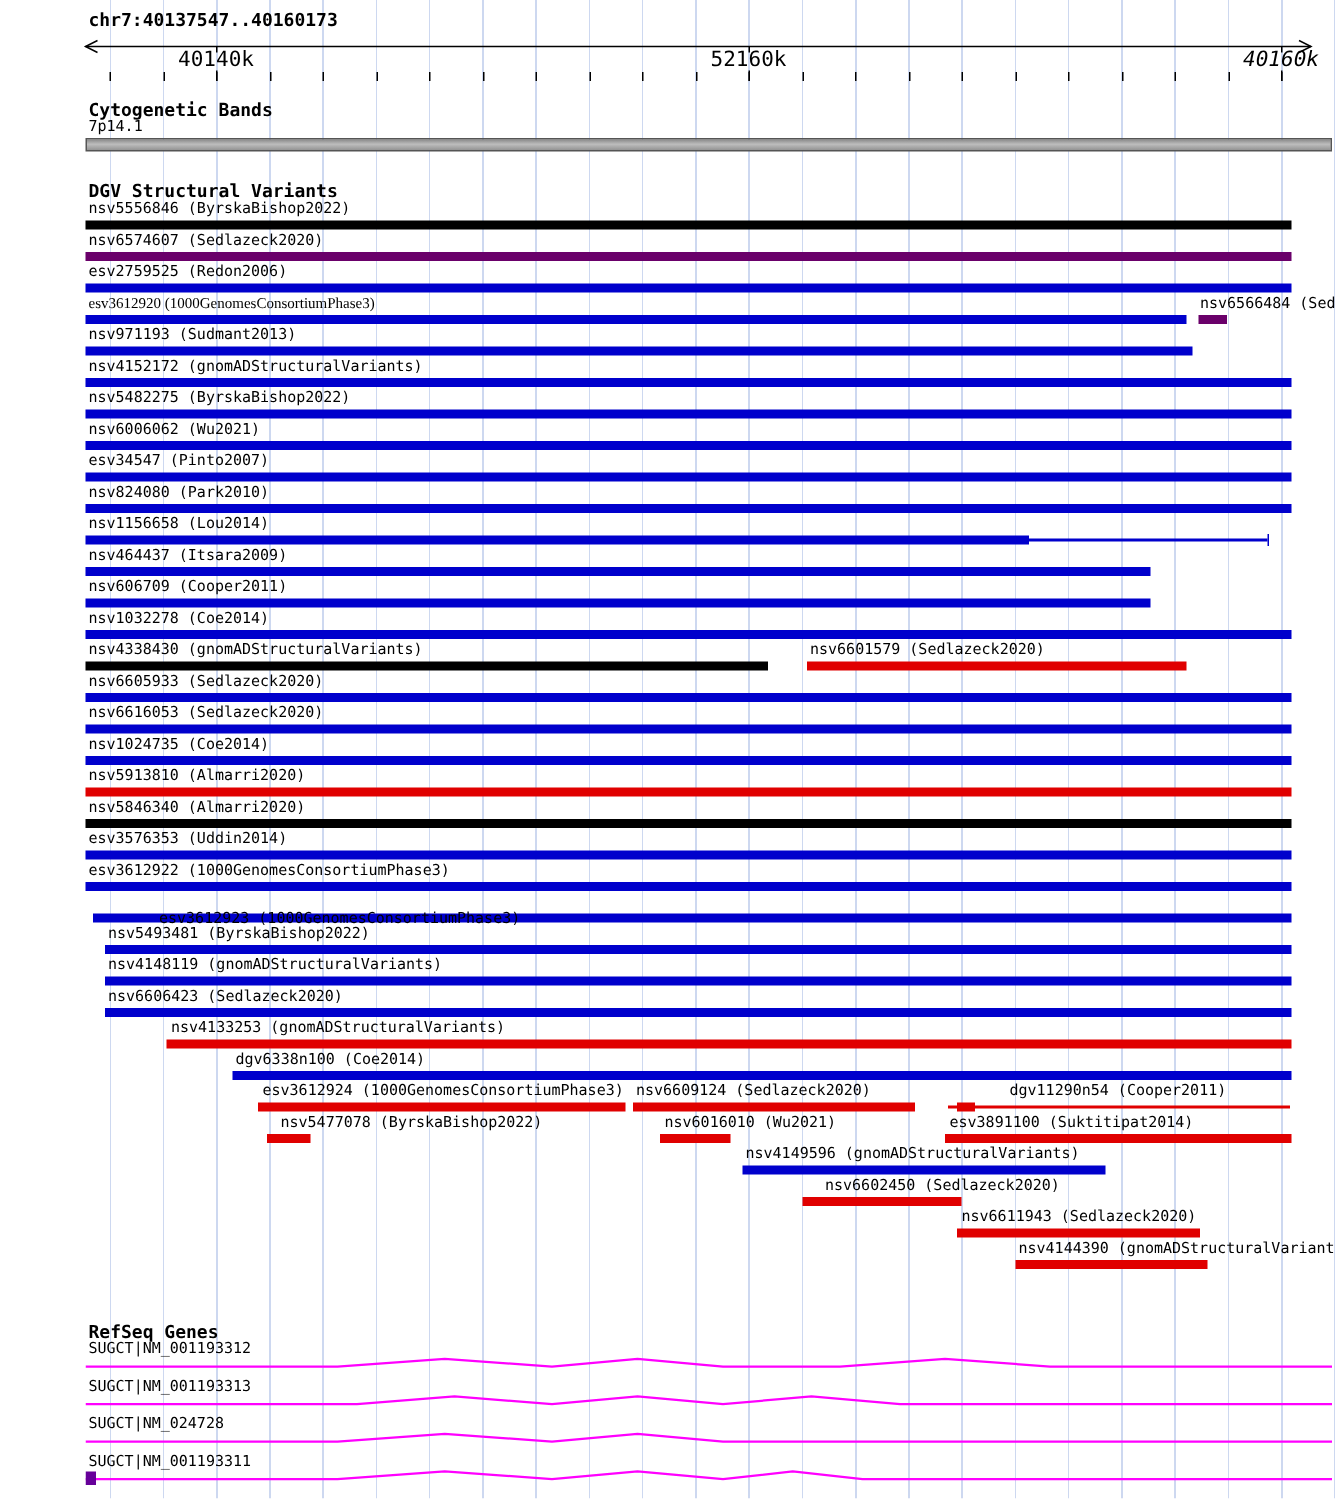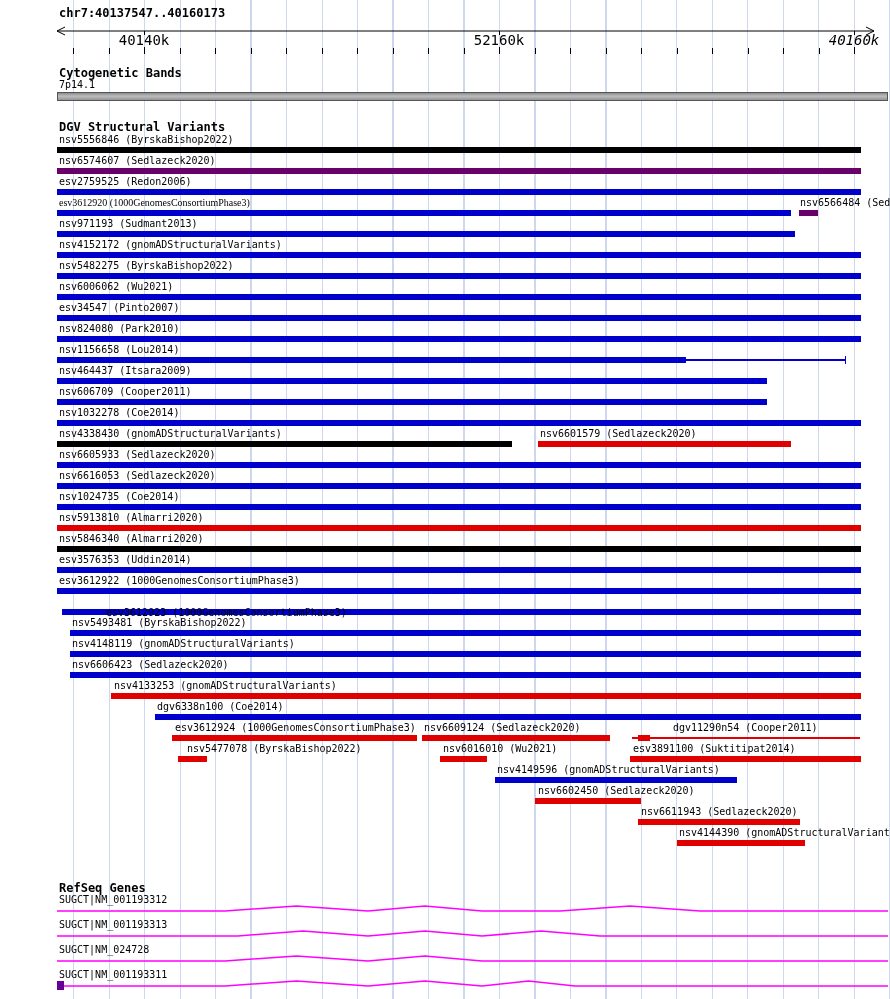--- a/index.html
+++ b/index.html
@@ -160,21 +160,21 @@
       <div class="vline" style="left: 632px; top: 737px; width: 228px; background: rgb(224, 0, 0);"></div>
       <div class="bar" style="left: 638px; top: 735px; width: 12px; background: rgb(224, 0, 0);"></div>
       <div class="vlabel" style="left: 187px; top: 743px;">nsv5477078 (ByrskaBishop2022)</div>
       <div class="bar" style="left: 178px; top: 756px; width: 29px; background: rgb(224, 0, 0);"></div>
       <div class="vlabel" style="left: 443px; top: 743px;">nsv6016010 (Wu2021)</div>
       <div class="bar" style="left: 440px; top: 756px; width: 47px; background: rgb(224, 0, 0);"></div>
       <div class="vlabel" style="left: 633px; top: 743px;">esv3891100 (Suktitipat2014)</div>
       <div class="bar" style="left: 630px; top: 756px; width: 231px; background: rgb(224, 0, 0);"></div>
       <div class="vlabel" style="left: 497px; top: 764px;">nsv4149596 (gnomADStructuralVariants)</div>
       <div class="bar" style="left: 495px; top: 777px; width: 242px; background: rgb(0, 0, 204);"></div>
-      <div class="vlabel" style="left: 538px; top: 785px;">nsv6602450 (Sedlazeck2020)</div>
+      <div class="vlabel" style="left: 550px; top: 785px;">nsv6602450 (Sedlazeck2020)</div>
       <div class="bar" style="left: 535px; top: 798px; width: 106px; background: rgb(224, 0, 0);"></div>
       <div class="vlabel" style="left: 641px; top: 806px;">nsv6611943 (Sedlazeck2020)</div>
       <div class="bar" style="left: 638px; top: 819px; width: 162px; background: rgb(224, 0, 0);"></div>
       <div class="vlabel" style="left: 679px; top: 827px;">nsv4144390 (gnomADStructuralVariants)</div>
       <div class="bar" style="left: 677px; top: 840px; width: 128px; background: rgb(224, 0, 0);"></div>
     </div>
 
   <div id="genes-title" class="heading">RefSeq Genes</div>
   <div id="genes-track">
       <div class="glabel" style="left: 59px; top: 894px;">SUGCT|NM_001193312</div>

